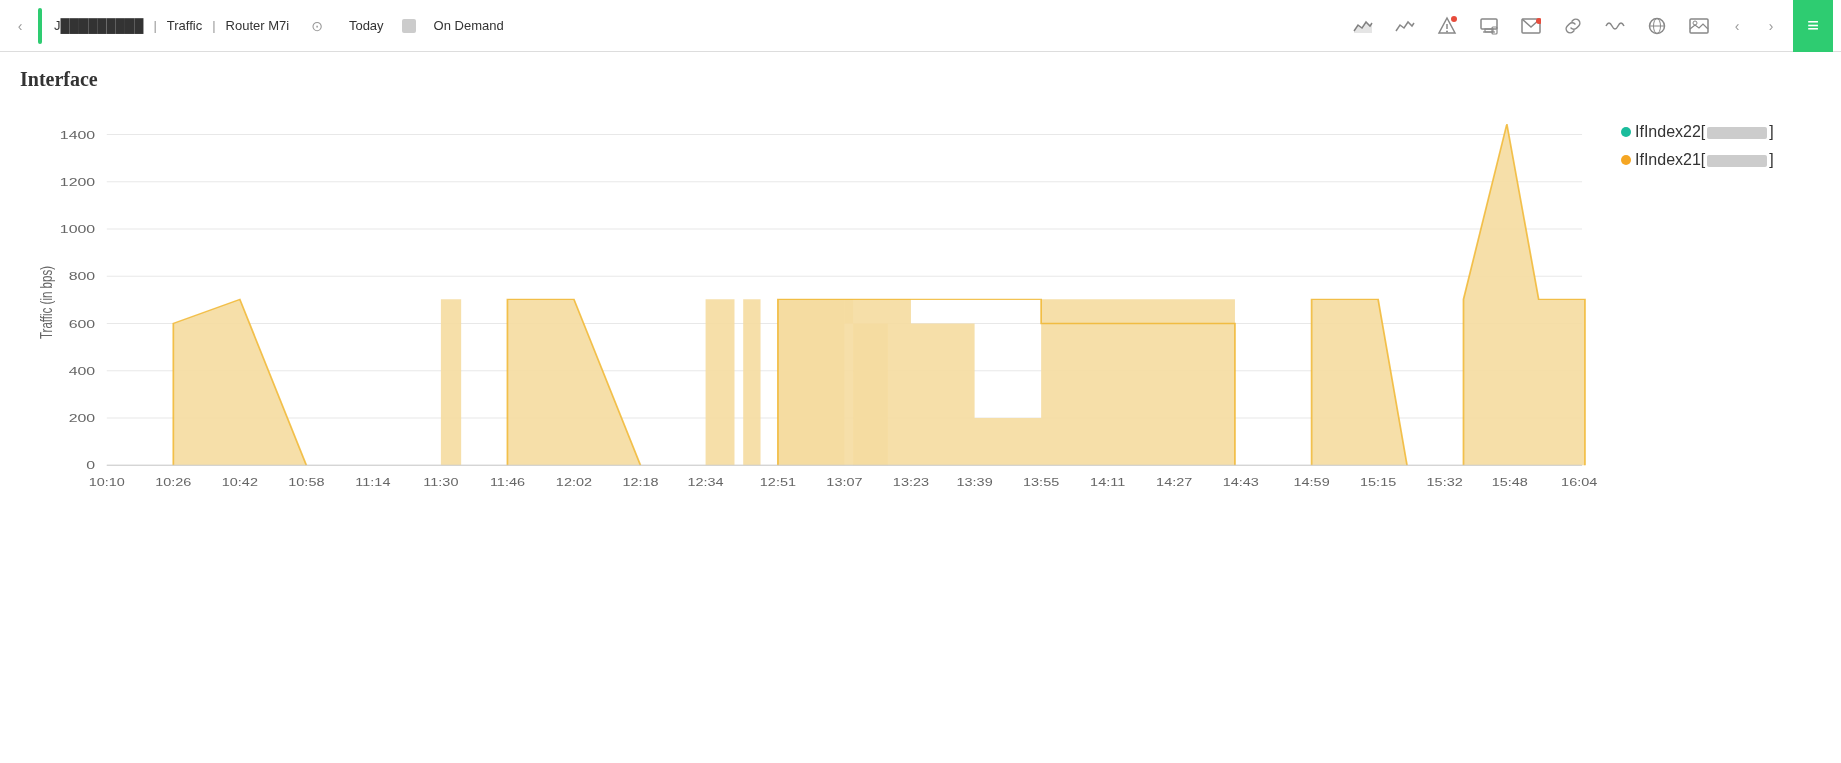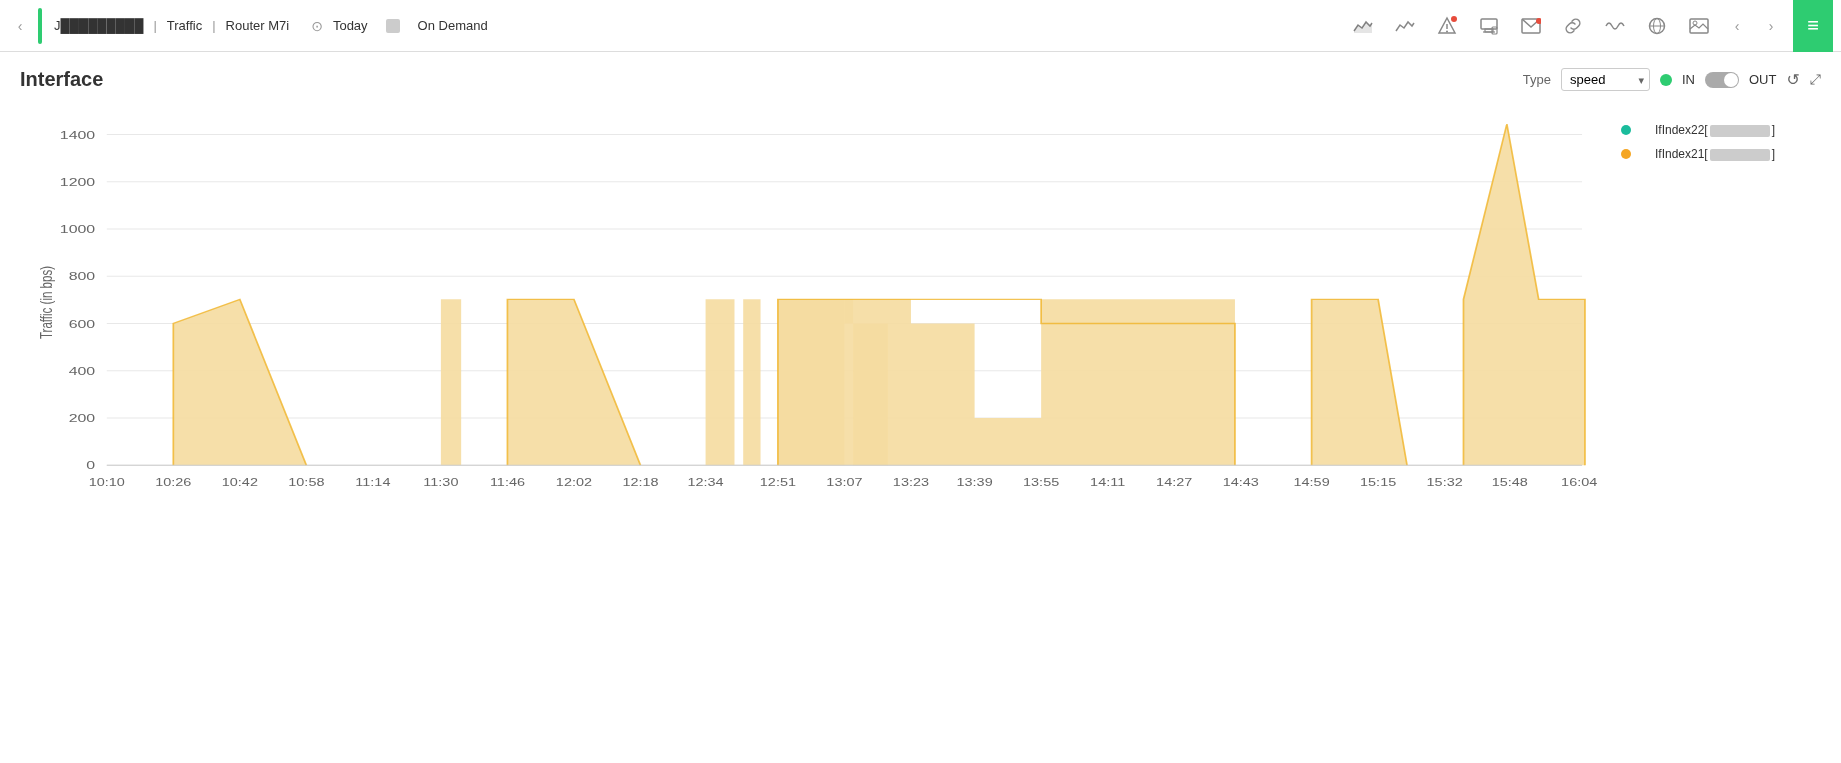--- a/index.html
+++ b/index.html
@@ -59,20 +59,21 @@
     .panel-header {
       display: flex;
       align-items: center;
       justify-content: space-between;
       margin-bottom: 12px;
     }
     .panel-title {
       font-size: 20px;
       font-weight: bold;
       color: #333;
+      font-family: Liberation Serif, serif;
     }
     .panel-controls {
       display: flex;
       align-items: center;
       gap: 10px;
     }
     .type-label { color: #666; font-size: 13px; }
     .type-select {
       border: 1px solid #ccc; border-radius: 3px;
       padding: 3px 24px 3px 8px; font-size: 13px;
@@ -113,22 +114,22 @@
     .chart-area {
       flex: 1;
       position: relative;
       height: 420px;
     }
     .chart-legend {
       width: 200px;
       padding-top: 20px;
     }
     .legend-item {
-      display: flex; align-items: center; gap: 24px;
-      margin-bottom: 10px; font-size: 12px; color: #333;
+      display: flex; align-items: center; gap: 4px;
+      margin-bottom: 10px; font-size: 16px; color: #333;
     }
     .legend-dot { width: 10px; height: 10px; border-radius: 50%; flex-shrink: 0; }
     .legend-dot-cyan { background: #1abc9c; }
     .legend-dot-orange { background: #f5a623; }
     .legend-redacted {
       display: inline-block; width: 60px; height: 12px;
       background: #ccc; border-radius: 2px; vertical-align: middle; margin: 0 2px;
     }
   </style>
 </head>
@@ -137,21 +138,21 @@
 <div class="topbar">
   <div class="topbar-left">
     <div class="nav-arrow">‹</div>
     <div class="green-bar"></div>
     <span class="breadcrumb-item">J█████████</span>
     <span class="breadcrumb-sep">|</span>
     <span class="breadcrumb-item">Traffic</span>
     <span class="breadcrumb-sep">|</span>
     <span class="breadcrumb-item">Router M7i</span>
     <span style="margin-left:16px; color:#999; font-size:14px;">⊙</span>
-    <span style="margin-left:4px; font-size:13px; color:#333;">Today</span>
+    <span style="margin-left:20px; font-size:13px; color:#333;">Today</span>
     <span style="margin-left:12px; display:inline-block; width:14px; height:14px; background:#ccc; border-radius:2px;"></span>
     <span style="margin-left:12px; font-size:13px; color:#333;">On Demand</span>
   </div>
   <div class="topbar-right">
     <div class="icon-btn">
       <svg width="20" height="18" viewBox="0 0 20 18">
           <polyline points="1,14 5,8 9,11 13,5 17,9 19,6" fill="none" stroke="#888" stroke-width="1.5"></polyline>
           <polygon points="1,14 5,8 9,11 13,5 17,9 19,6 19,16 1,16" fill="rgba(0,0,0,0.1)"></polygon>
         </svg>
     </div>
@@ -211,43 +212,20 @@
     <div class="nav-arrow">‹</div>
     <div class="nav-arrow">›</div>
     <div class="nav-btn-green">≡</div>
   </div>
 </div>
 
 <div class="content">
 
   <div class="panel-header">
     <div class="panel-title">Interface</div>
-    <div class="panel-controls">
-      <span class="type-label">Type</span>
-      <div class="select-wrapper">
-        <select class="type-select">
-          <option>speed</option>
-          <option>utilization</option>
-          <option>errors</option>
-        </select>
-      </div>
-
-      <span class="dot dot-green"></span>
-      <span class="toggle-label">IN</span>
-
-      <div class="toggle-switch on">
-        <div class="toggle-knob right"></div>
-      </div>
-
-      <span class="toggle-label">OUT</span>
-
-      <span class="refresh-icon">↺</span>
-
-      <span class="expand-icon">⤢</span>
-    </div>
   </div>
 
   <div class="chart-container">
     <div class="chart-area">
       <svg width="100%" height="100%" viewBox="0 0 1100 400" preserveAspectRatio="none">
 
         <line x1="60" y1="30" x2="1080" y2="30" stroke="#e8e8e8" stroke-width="1"></line>
         <line x1="60" y1="75" x2="1080" y2="75" stroke="#e8e8e8" stroke-width="1"></line>
         <line x1="60" y1="120" x2="1080" y2="120" stroke="#e8e8e8" stroke-width="1"></line>
         <line x1="60" y1="165" x2="1080" y2="165" stroke="#e8e8e8" stroke-width="1"></line>

